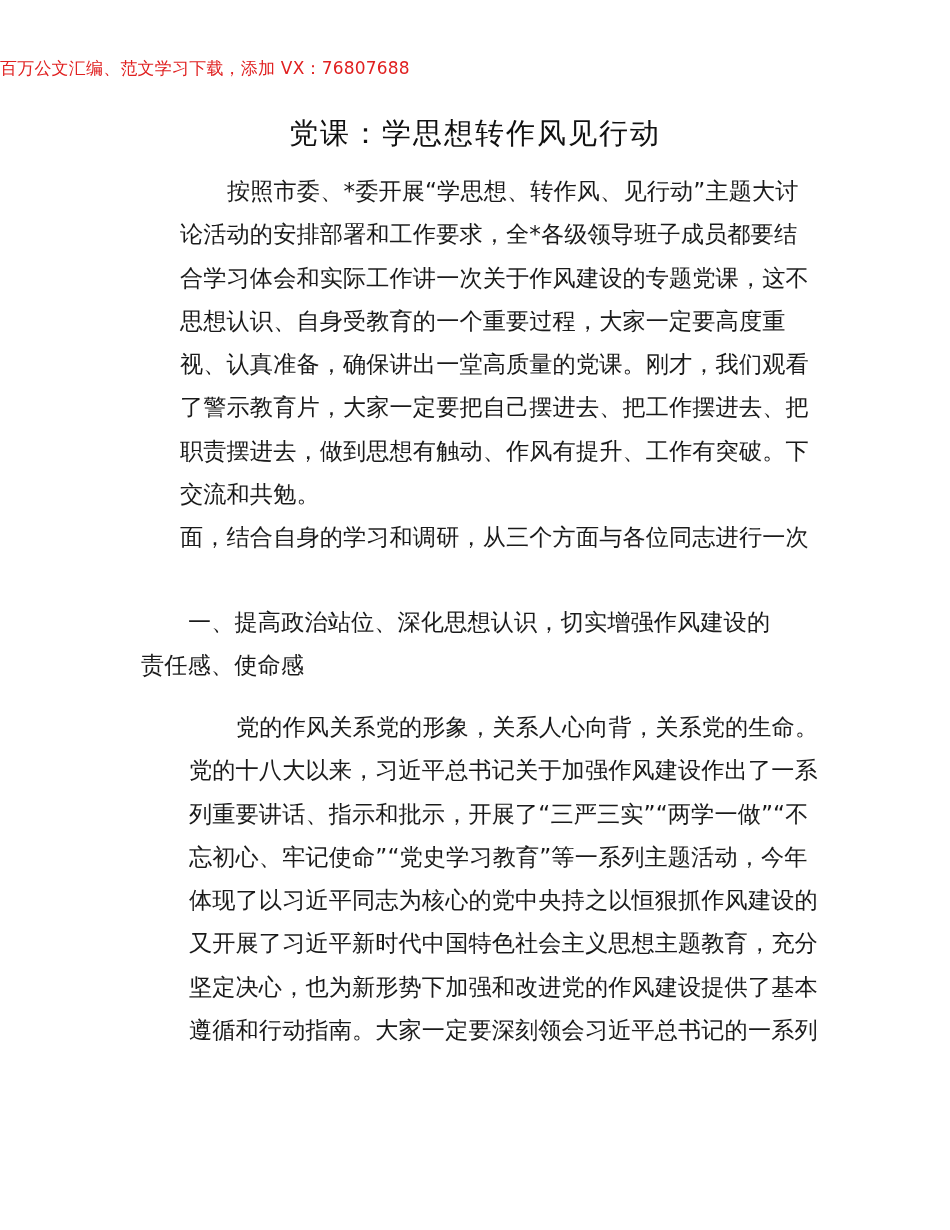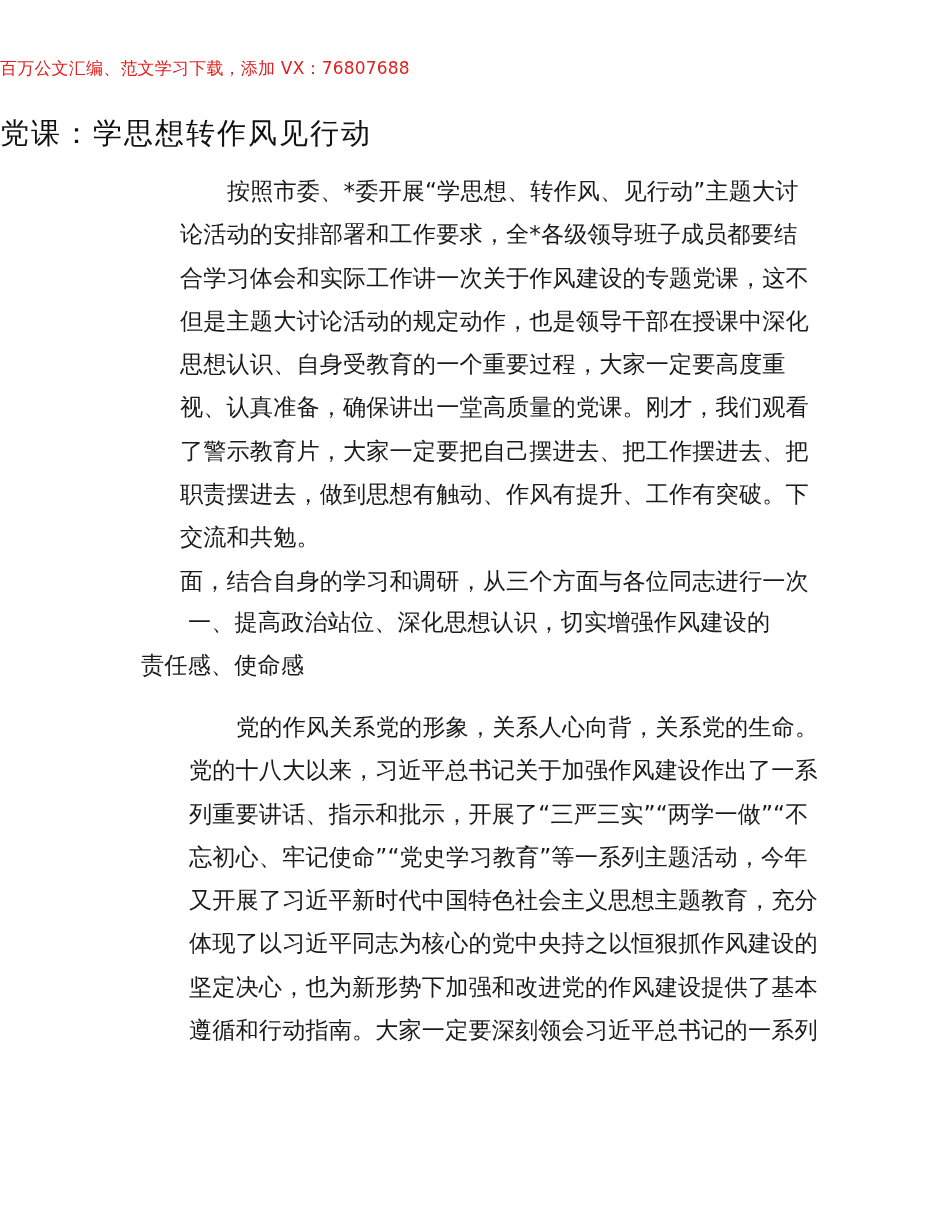--- a/index.html
+++ b/index.html
@@ -1,52 +1,51 @@
 <!DOCTYPE html>
 <html><head>
   <meta charset="utf-8">
   <style>
     html, body { margin: 0; padding: 0; background: #ffffff; }
     body { width: 950px; height: 1230px; position: relative; overflow: hidden;
            font-family: "DejaVu Sans", "Liberation Sans", sans-serif; color: #1a1a1a; }
     .watermark { position: absolute; top: 57px; left: 0; width: 950px; text-align: left;
                  font-size: 17px; color: #e02020; letter-spacing: 0.2px; }
-    .title { position: absolute; top: 114px; left: 0; width: 950px; text-align: left;
+    .title { position: absolute; top: 114px; left: 0; width: 950px; text-align: center;
              font-size: 29px; color: #111; letter-spacing: 2px; }
     .body { position: absolute; left: 141px; width: 670px; }
     .line { height: 43.3px; line-height: 43.3px; font-size: 23.2px; white-space: nowrap;
             letter-spacing: 0.1px; }
     .line.indent { padding-left: 47px; }
   </style>
 </head>
 <body>
 
 <div class="watermark">百万公文汇编、范文学习下载，添加 VX：76807688</div>
 <div class="title">党课：学思想转作风见行动</div>
 
 <div class="body" style="top:169px;margin-left:39px;">
   <div class="line indent">按照市委、*委开展“学思想、转作风、见行动”主题大讨</div>
   <div class="line">论活动的安排部署和工作要求，全*各级领导班子成员都要结</div>
   <div class="line">合学习体会和实际工作讲一次关于作风建设的专题党课，这不</div>
-  <div class="line">但是主题大讨论活动的规定动作，也是领导干部在授课中深化</div>
   <div class="line">思想认识、自身受教育的一个重要过程，大家一定要高度重</div>
   <div class="line">视、认真准备，确保讲出一堂高质量的党课。刚才，我们观看</div>
   <div class="line">了警示教育片，大家一定要把自己摆进去、把工作摆进去、把</div>
   <div class="line">职责摆进去，做到思想有触动、作风有提升、工作有突破。下</div>
   <div class="line">交流和共勉。</div>
   <div class="line">面，结合自身的学习和调研，从三个方面与各位同志进行一次</div>
 </div>
 
 <div class="body" style="top:600px;">
   <div class="line indent">一、提高政治站位、深化思想认识，切实增强作风建设的</div>
   <div class="line">责任感、使命感</div>
 </div>
 
 <div class="body" style="top:705px;margin-left:48px;">
   <div class="line indent">党的作风关系党的形象，关系人心向背，关系党的生命。</div>
   <div class="line">党的十八大以来，习近平总书记关于加强作风建设作出了一系</div>
   <div class="line">列重要讲话、指示和批示，开展了“三严三实”“两学一做”“不</div>
   <div class="line">忘初心、牢记使命”“党史学习教育”等一系列主题活动，今年</div>
+  <div class="line">体现了以习近平同志为核心的党中央持之以恒狠抓作风建设的</div>
   <div class="line">又开展了习近平新时代中国特色社会主义思想主题教育，充分</div>
-  <div class="line">体现了以习近平同志为核心的党中央持之以恒狠抓作风建设的</div>
   <div class="line">坚定决心，也为新形势下加强和改进党的作风建设提供了基本</div>
   <div class="line">遵循和行动指南。大家一定要深刻领会习近平总书记的一系列</div>
 </div>
 
 </body></html>

